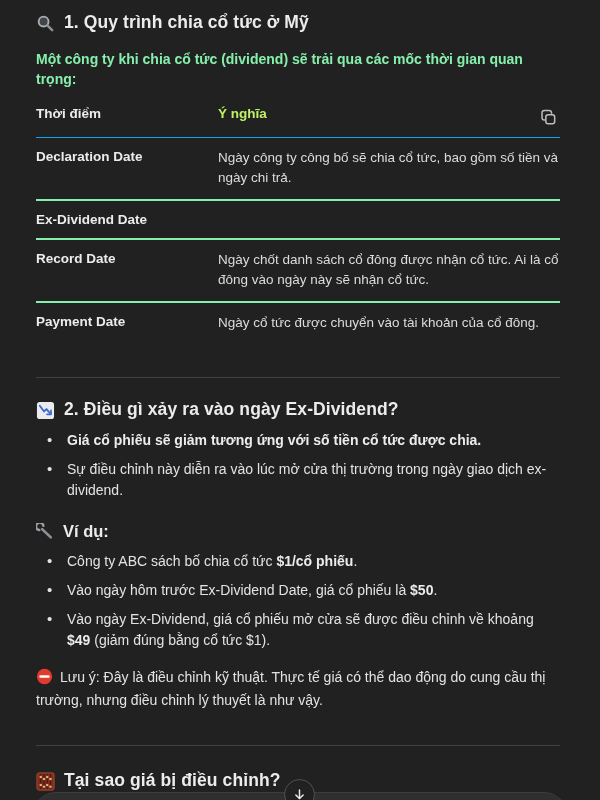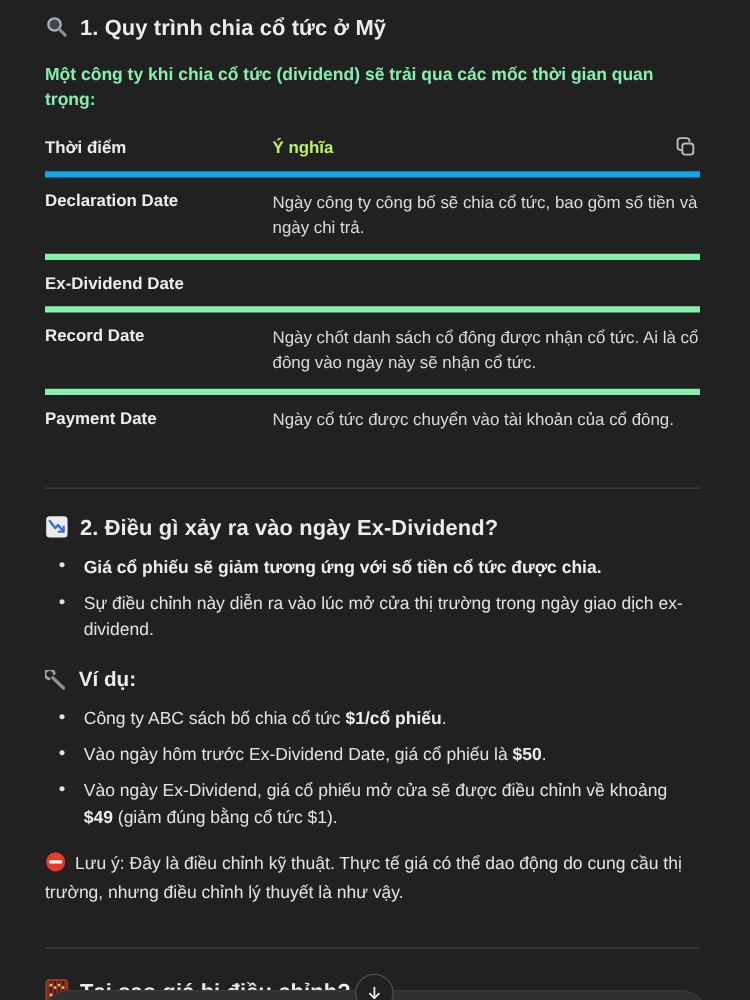--- a/index.html
+++ b/index.html
@@ -6,33 +6,33 @@
   html, body { width: 600px; height: 800px; overflow: hidden; }
   body {
     background: #212121;
     color: #e7e7e7;
     font-family: "Liberation Sans", "DejaVu Sans", sans-serif;
     position: relative;
   }
   .content { padding: 12px 40px 0 36px; }
 
   
-  .h-row { display: flex; align-items: flex-start; gap: 9px; }
+  .h-row { display: flex; align-items: flex-end; gap: 9px; }
   .h-row .h-text { font-size: 17.5px; font-weight: 700; color: #ececec; letter-spacing: .1px; }
   .icon { display: inline-flex; flex: 0 0 auto; align-items: center; justify-content: center; }
 
   .intro { margin-top: 16px; font-size: 14px; line-height: 20px; color: #86efac; font-weight: bold; }
 
   
   .tbl { margin-top: 11px; font-size: 13.5px; }
-  .tbl-header { display: flex; align-items: center; padding: 6px 0 8px 0; border-bottom: 5px solid #0ea5e9; }
+  .tbl-header { display: flex; align-items: flex-start; padding: 6px 0 8px 0; border-bottom: 1px solid #0ea5e9; }
   .tbl-header .c1 { width: 182px; font-weight: 700; color: #ececec; }
   .tbl-header .c2 { flex: 1; font-weight: 700; color: #bef264; }
   .copy-btn { background: none; border: none; cursor: pointer; padding: 2px; display: inline-flex; }
-  .tbl-row { display: flex; padding: 10px 0 11px 0; border-bottom: 5px solid #86efac; }
+  .tbl-row { display: flex; padding: 10px 0 11px 0; border-bottom: 2px solid #86efac; }
   .tbl-row:last-child { border-bottom: none; }
   .tbl-row .c1 { width: 182px; font-weight: 700; color: #ececec; padding-top: 1px; }
   .tbl-row .c2 { flex: 1; color: #dcdcdc; line-height: 20px; }
 
   .hr { border: none; border-top: 1px solid #414141; margin: 33px 0 0 0; }
 
   .sec2-title { margin-top: 21px; }
   ul.blist { list-style: none; margin-top: 10px; }
   ul.blist li { position: relative; padding-left: 31px; font-size: 14px; line-height: 21px; color: #e3e3e3; margin-top: 8px; }
   ul.blist li::before { content: "•"; position: absolute; left: 11px; top: -1px; font-size: 15px; color: #e3e3e3; }

